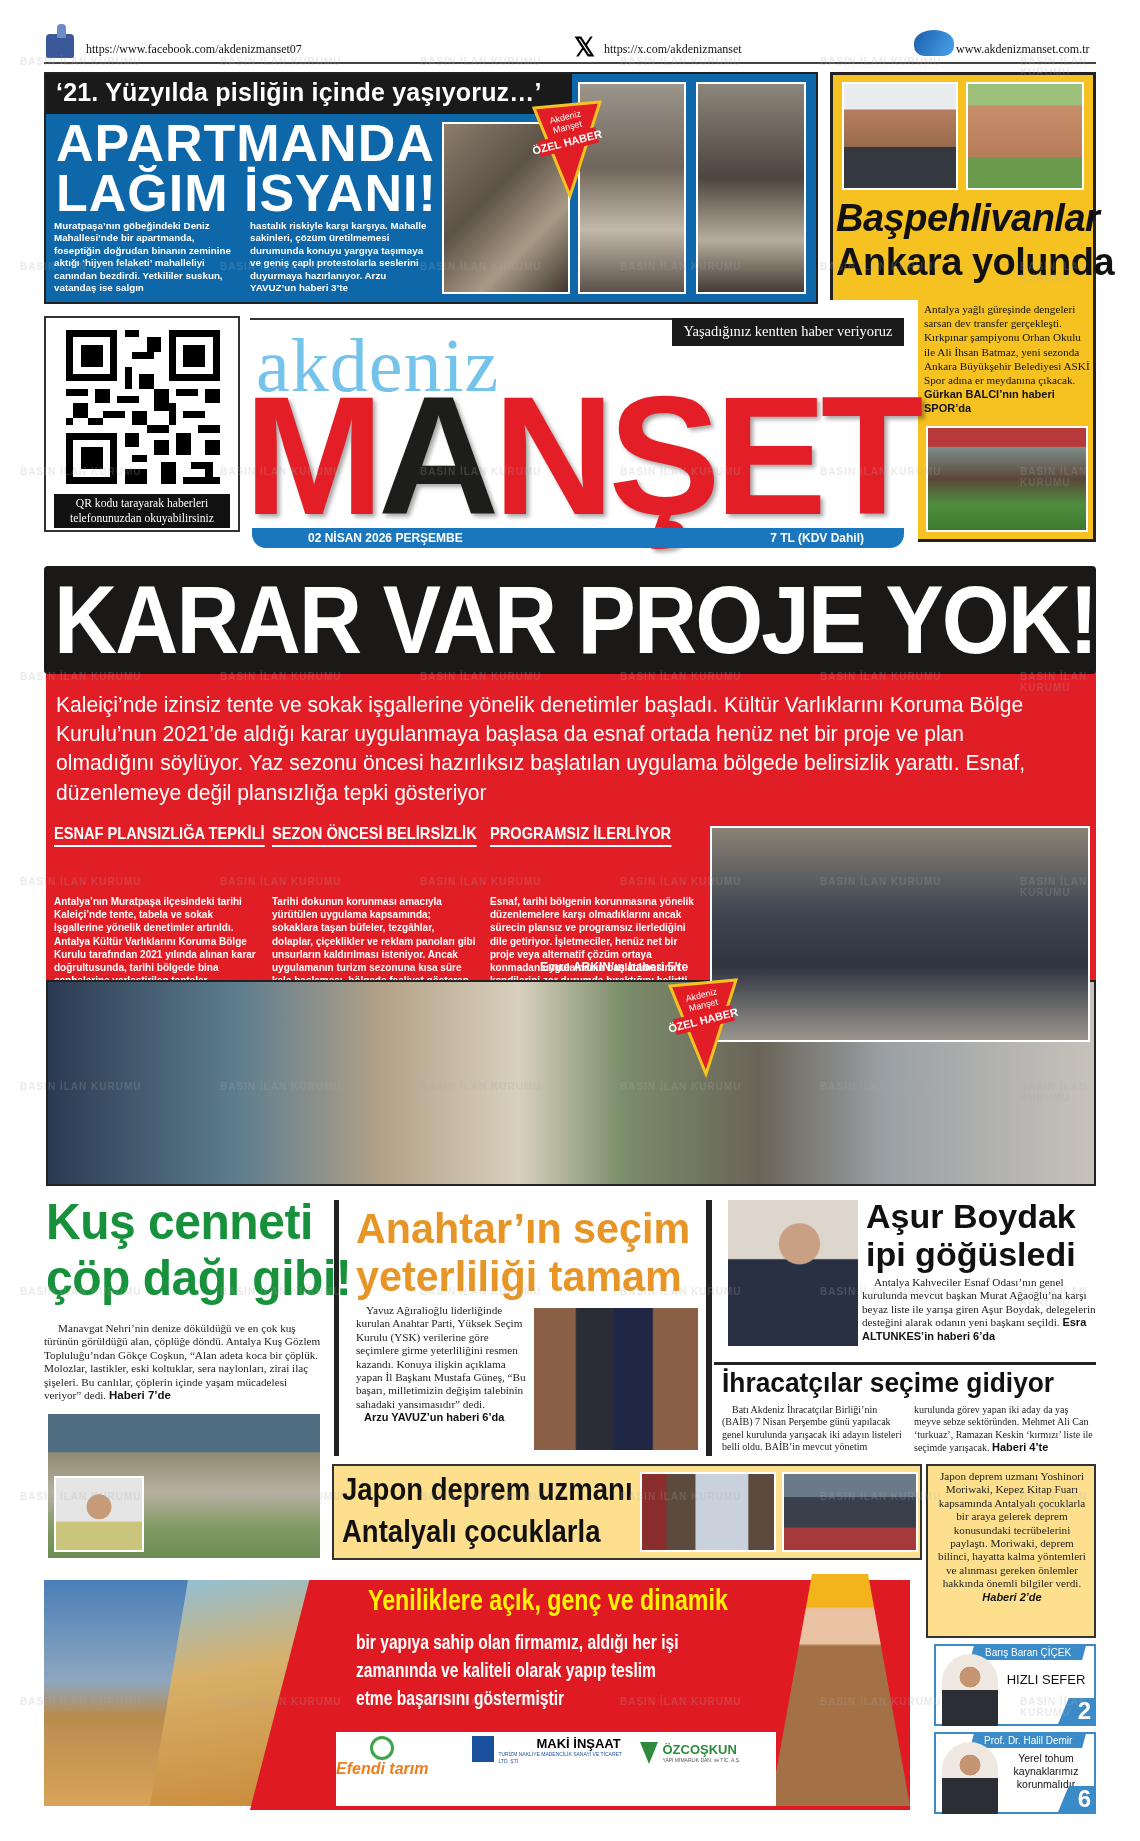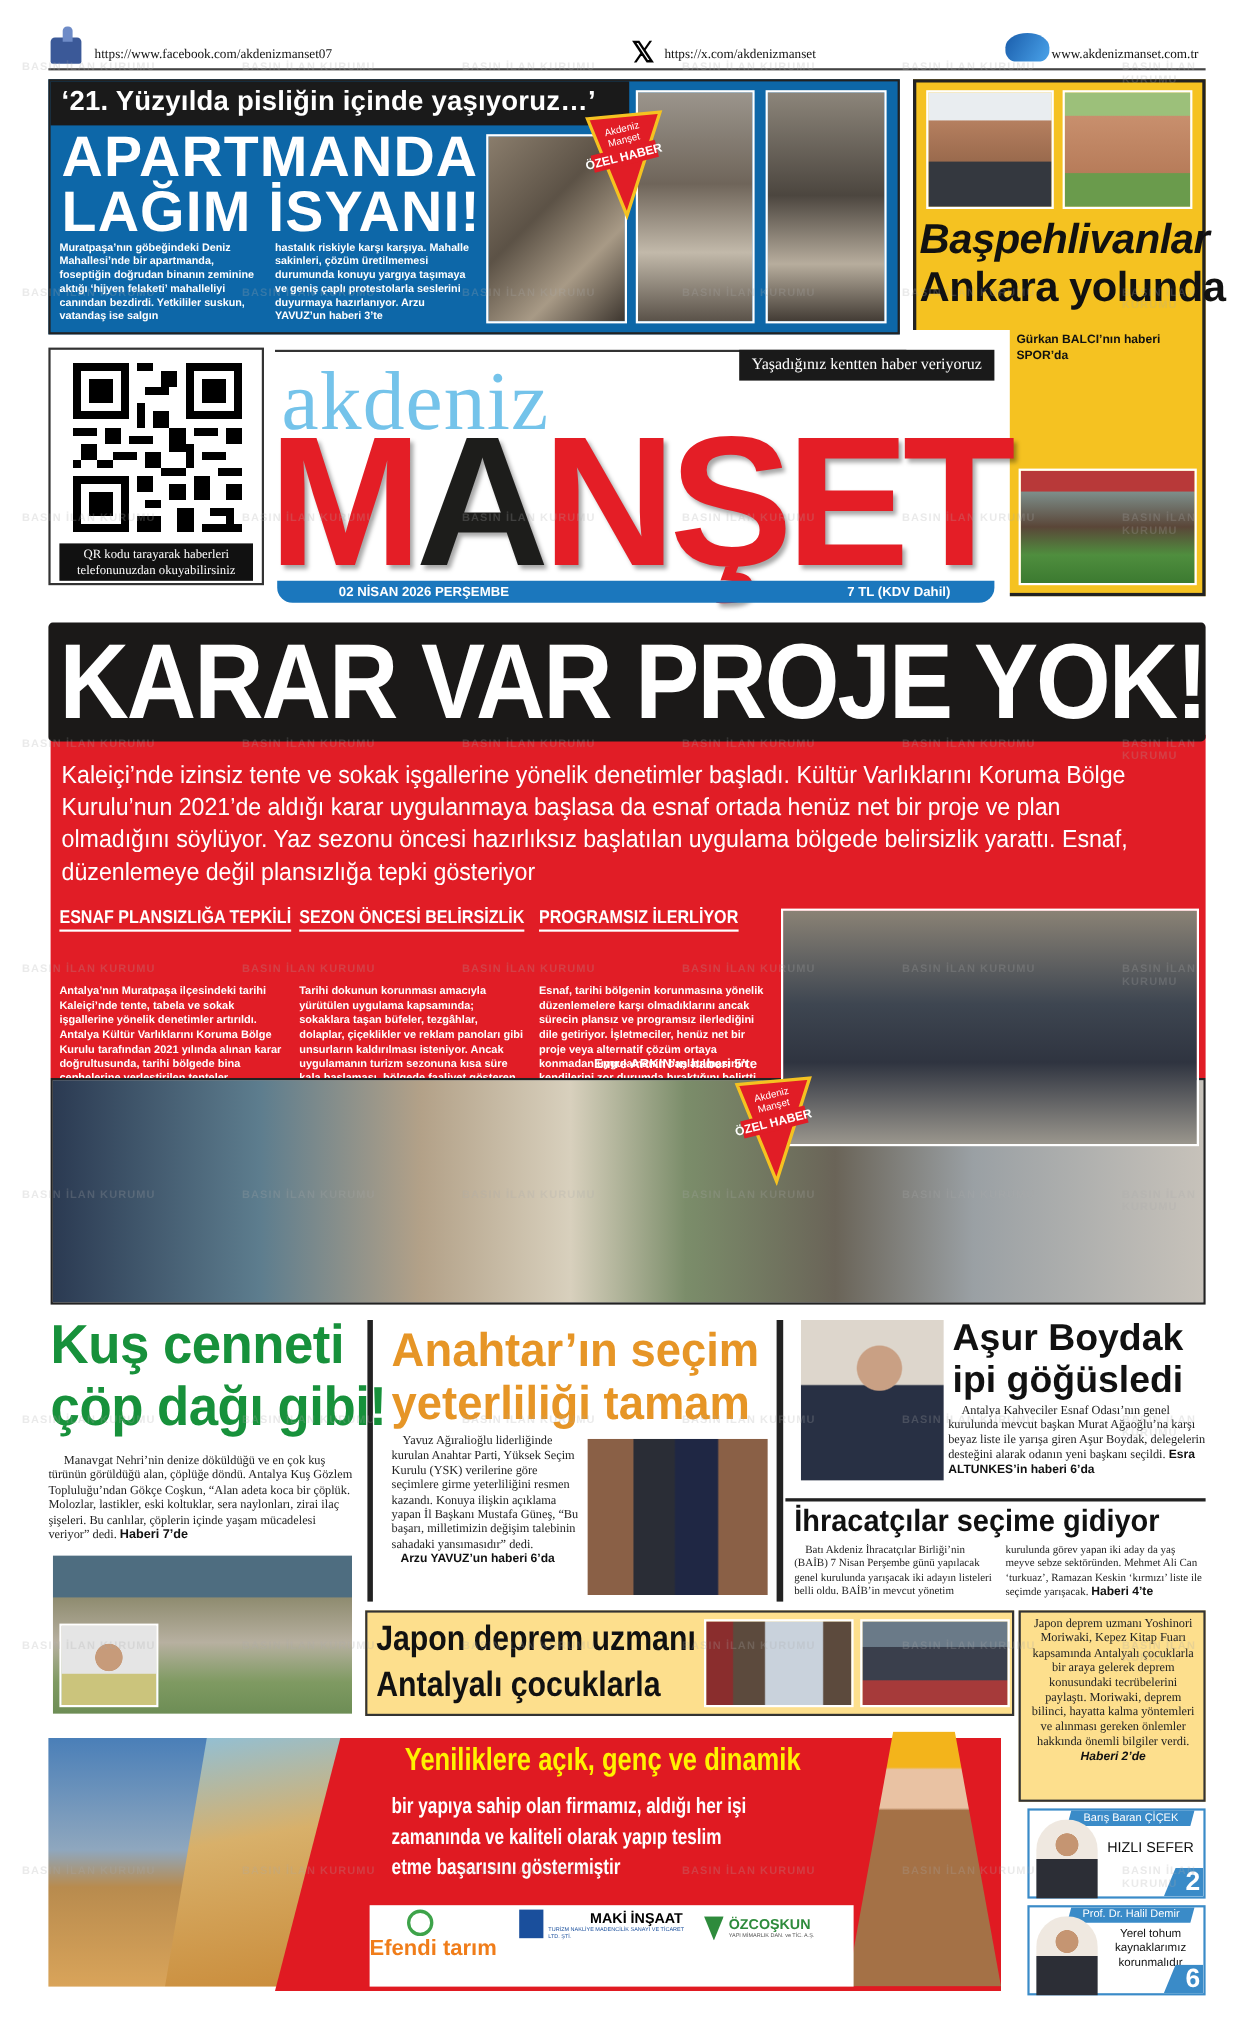--- a/index.html
+++ b/index.html
@@ -110,20 +110,21 @@
   <text x="38" y="46" font-size="11" font-weight="bold" fill="#fff" text-anchor="middle" font-family="Liberation Sans, sans-serif" transform="rotate(-14 38 46)">ÖZEL HABER</text>
 </svg>
 
 <div class="abs sport"></div>
 <div class="abs sport-cut"></div>
 <div class="abs photo" style="top:82px;left:842px;width:116px;height:108px;background:linear-gradient(180deg,#e9edf0 0 24%,#b57f5f 25%,#9a6a4d 60%,#34383f 61%);"></div>
 <div class="abs photo" style="top:82px;left:966px;width:118px;height:108px;background:linear-gradient(180deg,#9cc07a 0 20%,#c88f6d 21%,#b77c5a 70%,#6a9b4c 71%);"></div>
 <div class="abs sport-title" style="top:196px;font-style:italic;">Başpehlivanlar</div>
 <div class="abs sport-title" style="top:240px;">Ankara yolunda</div>
 <div class="abs sport-body serif">
+  <span>Antalya yağlı güreşinde dengeleri sarsan dev transfer gerçekleşti. Kırkpınar şampiyonu Orhan Okulu ile Ali İhsan Batmaz, yeni sezonda Ankara Büyükşehir Belediyesi ASKİ Spor adına er meydanına çıkacak.</span>
   <span class="credit" style="display:block;font-size:11px;">Gürkan BALCI’nın haberi SPOR’da</span>
 </div>
 <div class="abs photo" style="top:426px;left:926px;width:162px;height:106px;background:linear-gradient(180deg,#b83939 0 18%,#7d8e8a 19%,#5a4638 50%,#4f8e3e 75%,#3c7a30);"></div>
 
 <div class="abs qr-box"></div>
 <svg class="abs qr" viewBox="0 0 21 21" shape-rendering="crispEdges">
   <rect width="21" height="21" fill="#fff"></rect>
   <g fill="#000">
     <rect x="0" y="0" width="7" height="7"></rect>
       <rect x="1" y="1" width="5" height="5" fill="#fff"></rect>
@@ -252,21 +253,21 @@
 <div class="abs ad-slogan">Yeniliklere açık, genç ve dinamik</div>
 <div class="abs ad-body">
   <div>bir yapıya sahip olan firmamız, aldığı her işi</div>
   <div>zamanında ve kaliteli olarak yapıp teslim</div>
   <div>etme başarısını göstermiştir</div>
 </div>
 <div class="abs" style="top:1574px;left:770px;width:140px;height:232px;background:linear-gradient(180deg,#f3b41b 0 14%,#e9c2a3 15% 30%,#a47146 31%);clip-path:polygon(30% 0,70% 0,100% 100%,0 100%);"></div>
 <div class="abs ad-logos">
   <div class="abs" style="left:0;top:4px;width:130px;">
     <div style="width:24px;height:24px;border-radius:50%;border:3px solid #3ea34a;margin-left:34px;"></div>
-    <div class="logo-name" style="color:#f07d1a;font-size:20px;">Efendi tarım</div>
+    <div class="logo-name" style="color:#f07d1a;font-size:16px;font-style:italic;">Efendi tarım</div>
   </div>
   <div class="abs" style="left:136px;top:4px;width:160px;">
     <div style="display:inline-block;width:22px;height:26px;background:#1a4f9c;vertical-align:top;"></div>
     <div style="display:inline-block;vertical-align:top;width:130px;">
       <div class="logo-name" style="color:#000000;margin-left:38px;">MAKİ İNŞAAT</div>
       <div class="logo-sub" style="color:#1a4f9c;">TURİZM NAKLİYE MADENCİLİK SANAYİ VE TİCARET LTD. ŞTİ.</div>
     </div>
   </div>
   <div class="abs" style="left:304px;top:10px;width:136px;">
     <div style="display:inline-block;width:18px;height:22px;background:#2e8b3c;clip-path:polygon(0 0,100% 0,50% 100%);vertical-align:top;"></div>

